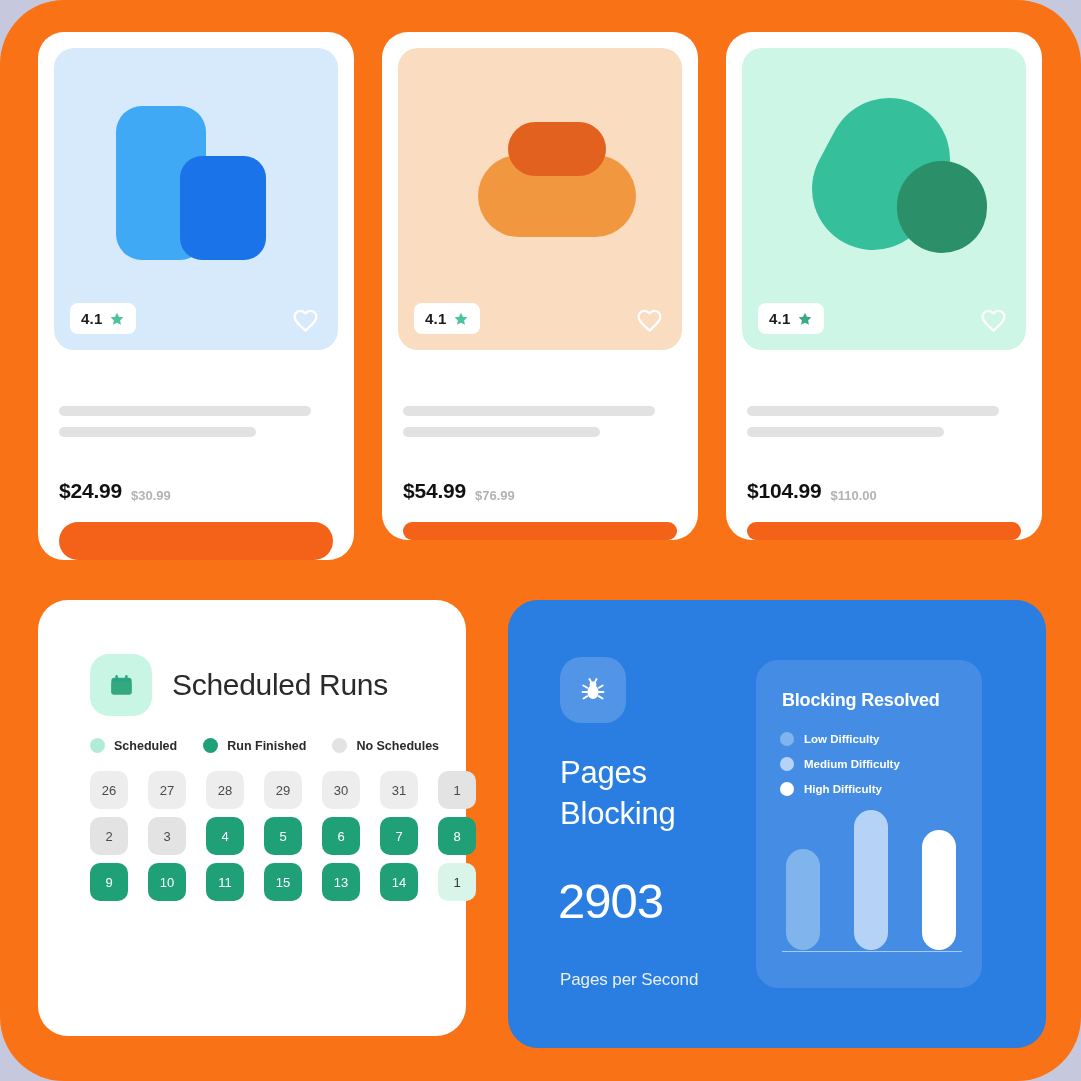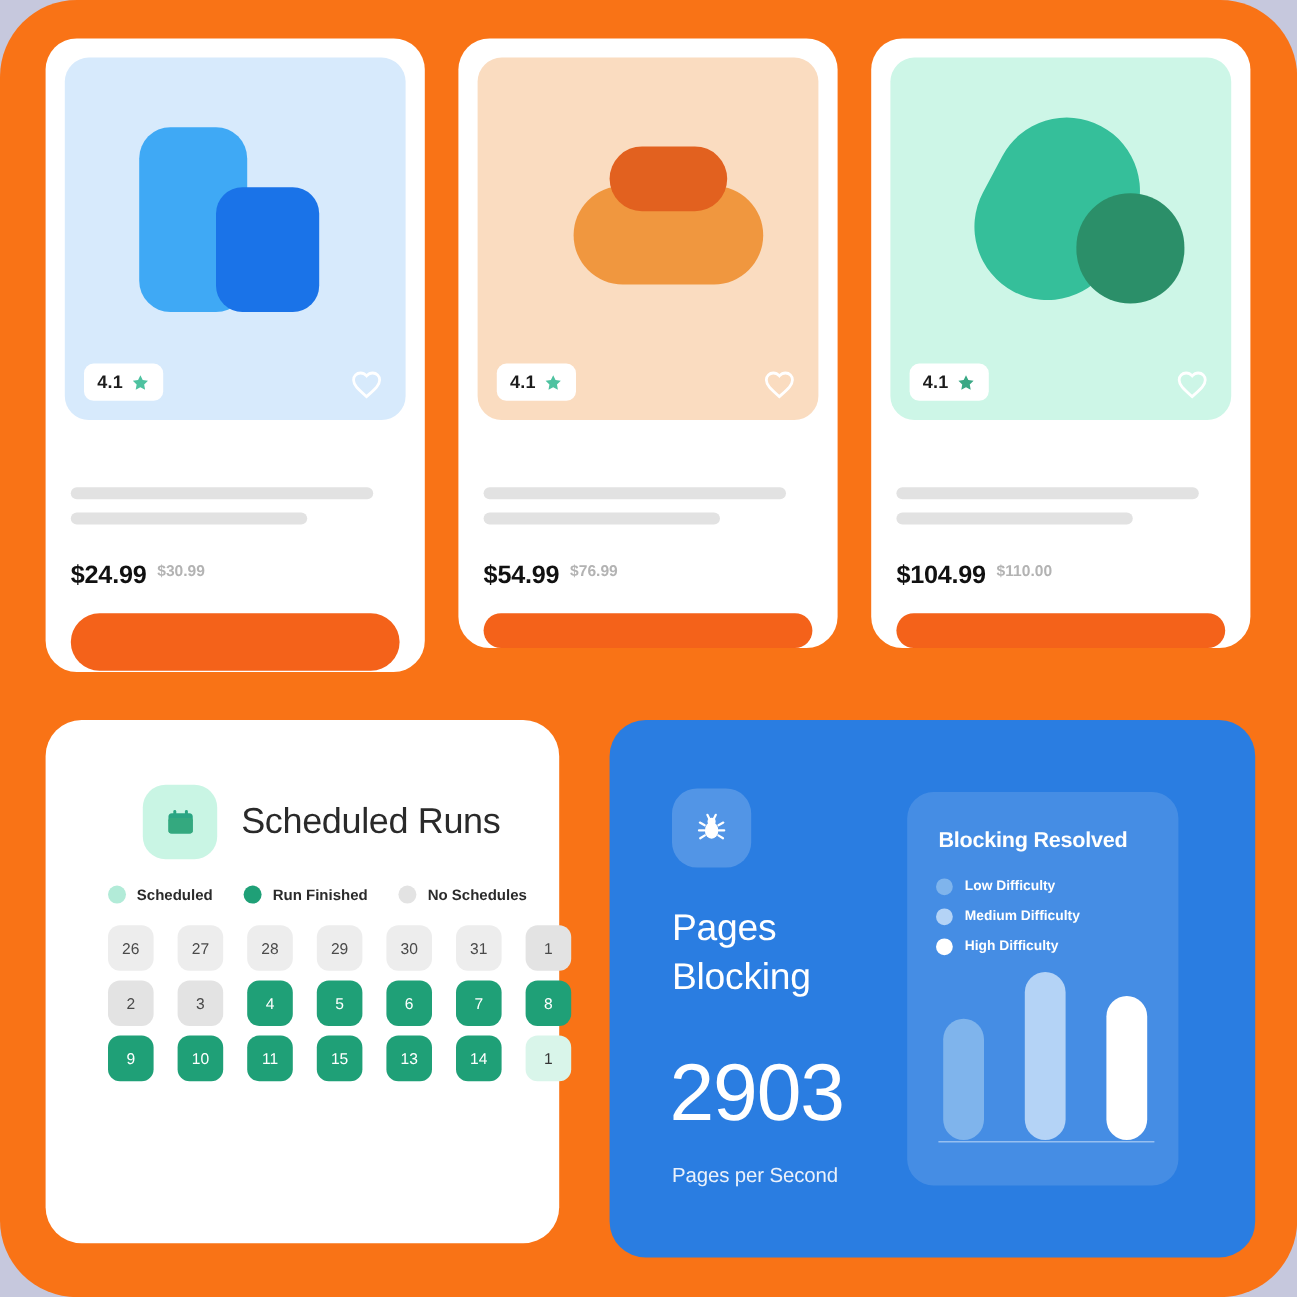--- a/index.html
+++ b/index.html
@@ -99,24 +99,24 @@
   .skeletons { margin-top: 56px; padding: 0 5px; }
   .sk {
     height: 10px;
     border-radius: 6px;
     background: #e2e2e2;
   }
   .sk.s1 { width: 92%; }
   .sk.s2 { width: 72%; margin-top: 11px; }
 
   .price-row {
-    margin-top: 31px;
+    margin-top: 42px;
     padding: 0 5px;
     display: flex;
-    align-items: flex-start;
+    align-items: flex-end;
     gap: 9px;
   }
   .price {
     font-size: 21px;
     font-weight: bold;
     color: #111111;
     letter-spacing: -.2px;
   }
   .price-old {
     font-size: 13px;
@@ -143,21 +143,20 @@
     height: 436px;
     background: #ffffff;
     border-radius: 30px;
     box-sizing: border-box;
     padding: 54px 0 0 52px;
   }
   .sched-head {
     display: flex;
     align-items: center;
     gap: 20px;
-    margin-left: 29px;
   }
   .cal-ico {
     width: 62px; height: 62px;
     border-radius: 19px;
     background: #c9f5e4;
     display: flex; align-items: center; justify-content: center;
     flex: none;
   }
   .sched-title {
     font-size: 30px;
@@ -219,21 +218,21 @@
     left: 52px; top: 152px;
     width: 200px;
     font-size: 31px;
     line-height: 41px;
     color: #ffffff;
     letter-spacing: -.2px;
   }
   .bignum {
     position: absolute;
     left: 50px; top: 277px;
-    font-size: 67px;
+    font-size: 49px;
     color: #ffffff;
     letter-spacing: -1px;
     line-height: 1;
   }
   .subnum {
     position: absolute;
     left: 52px; top: 370px;
     font-size: 17px;
     color: #eaf1fb;
     letter-spacing: -.1px;

